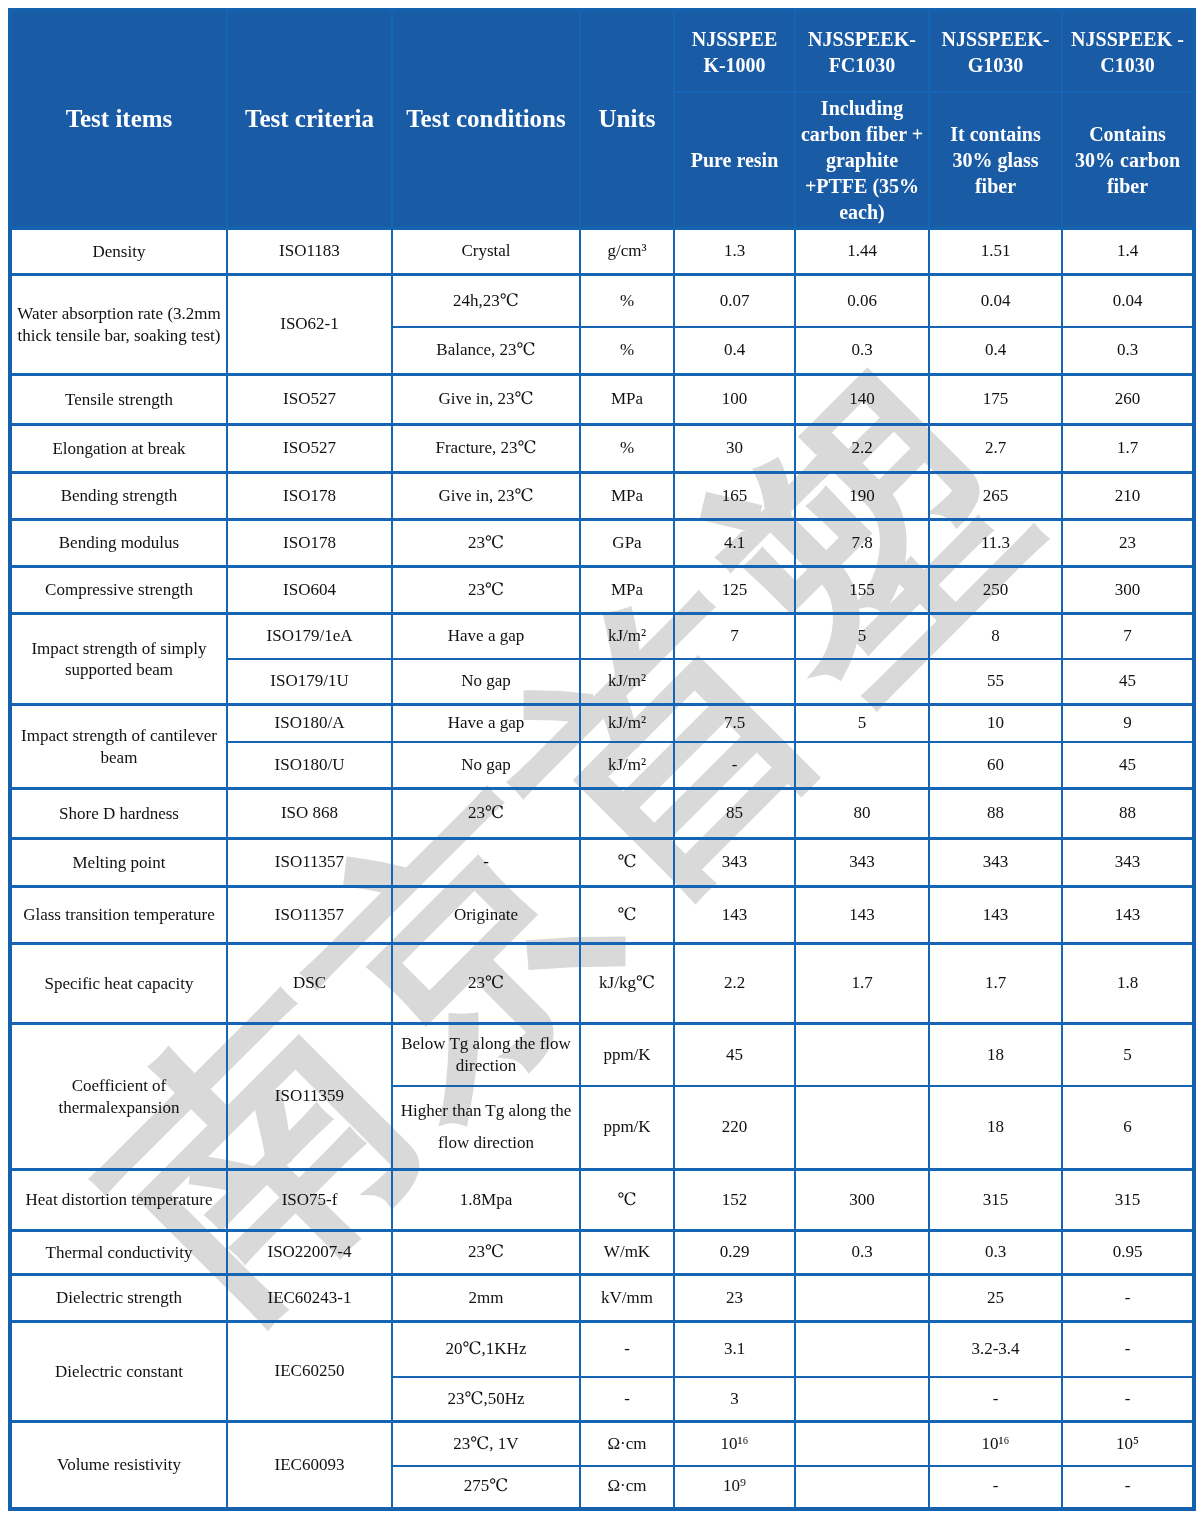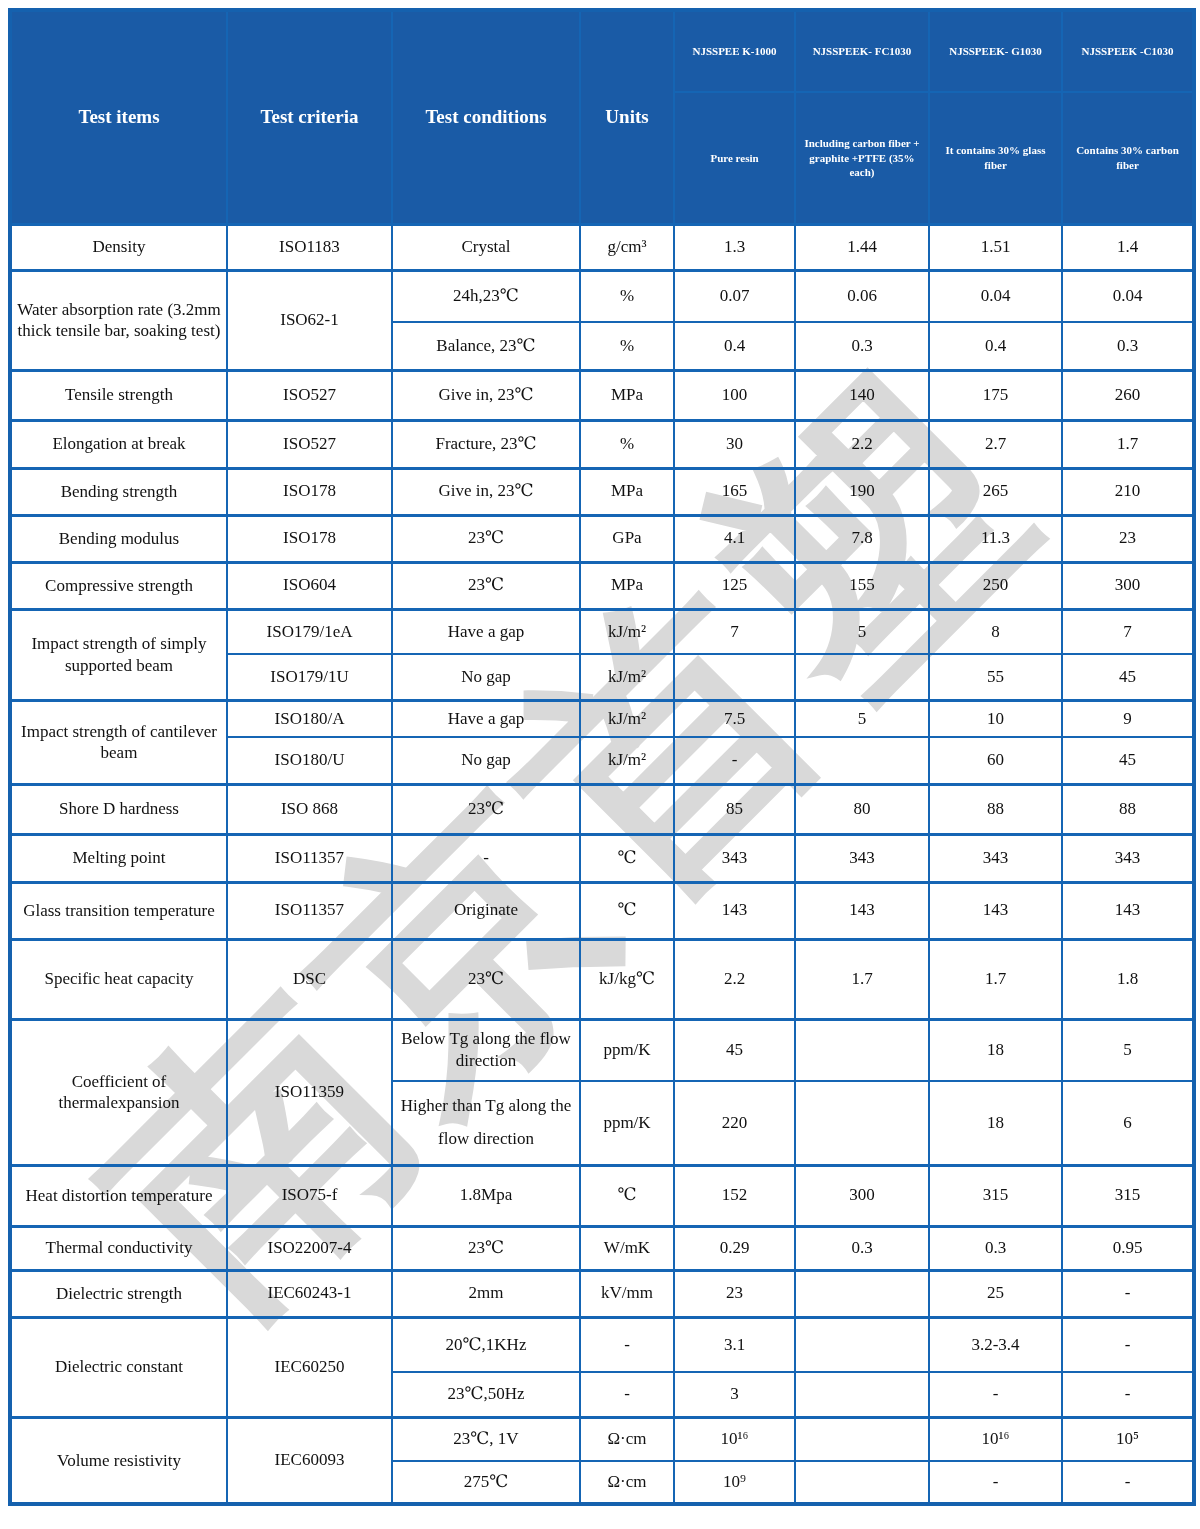--- a/index.html
+++ b/index.html
@@ -41,24 +41,24 @@
     text-align: center;
     vertical-align: middle;
     padding: 2px 4px;
     overflow: hidden;
   }
   tr.grp > td { border-top-width: 3px; }
   thead th {
     background: #1a5ba6;
     color: #ffffff;
     font-weight: bold;
-    font-size: 19px;
+    font-size: 25px;
     line-height: 1.3;
   }
-  thead th.prod, thead th.proddesc { font-size: 11px; }
+  thead th.prod, thead th.proddesc { font-size: 20px; }
   tbody td {
     background: transparent;
     color: #111111;
     font-size: 17px;
     line-height: 1.3;
   }
   td.item-cell { line-height: 1.25; }
 </style>
 </head>
 <body>

